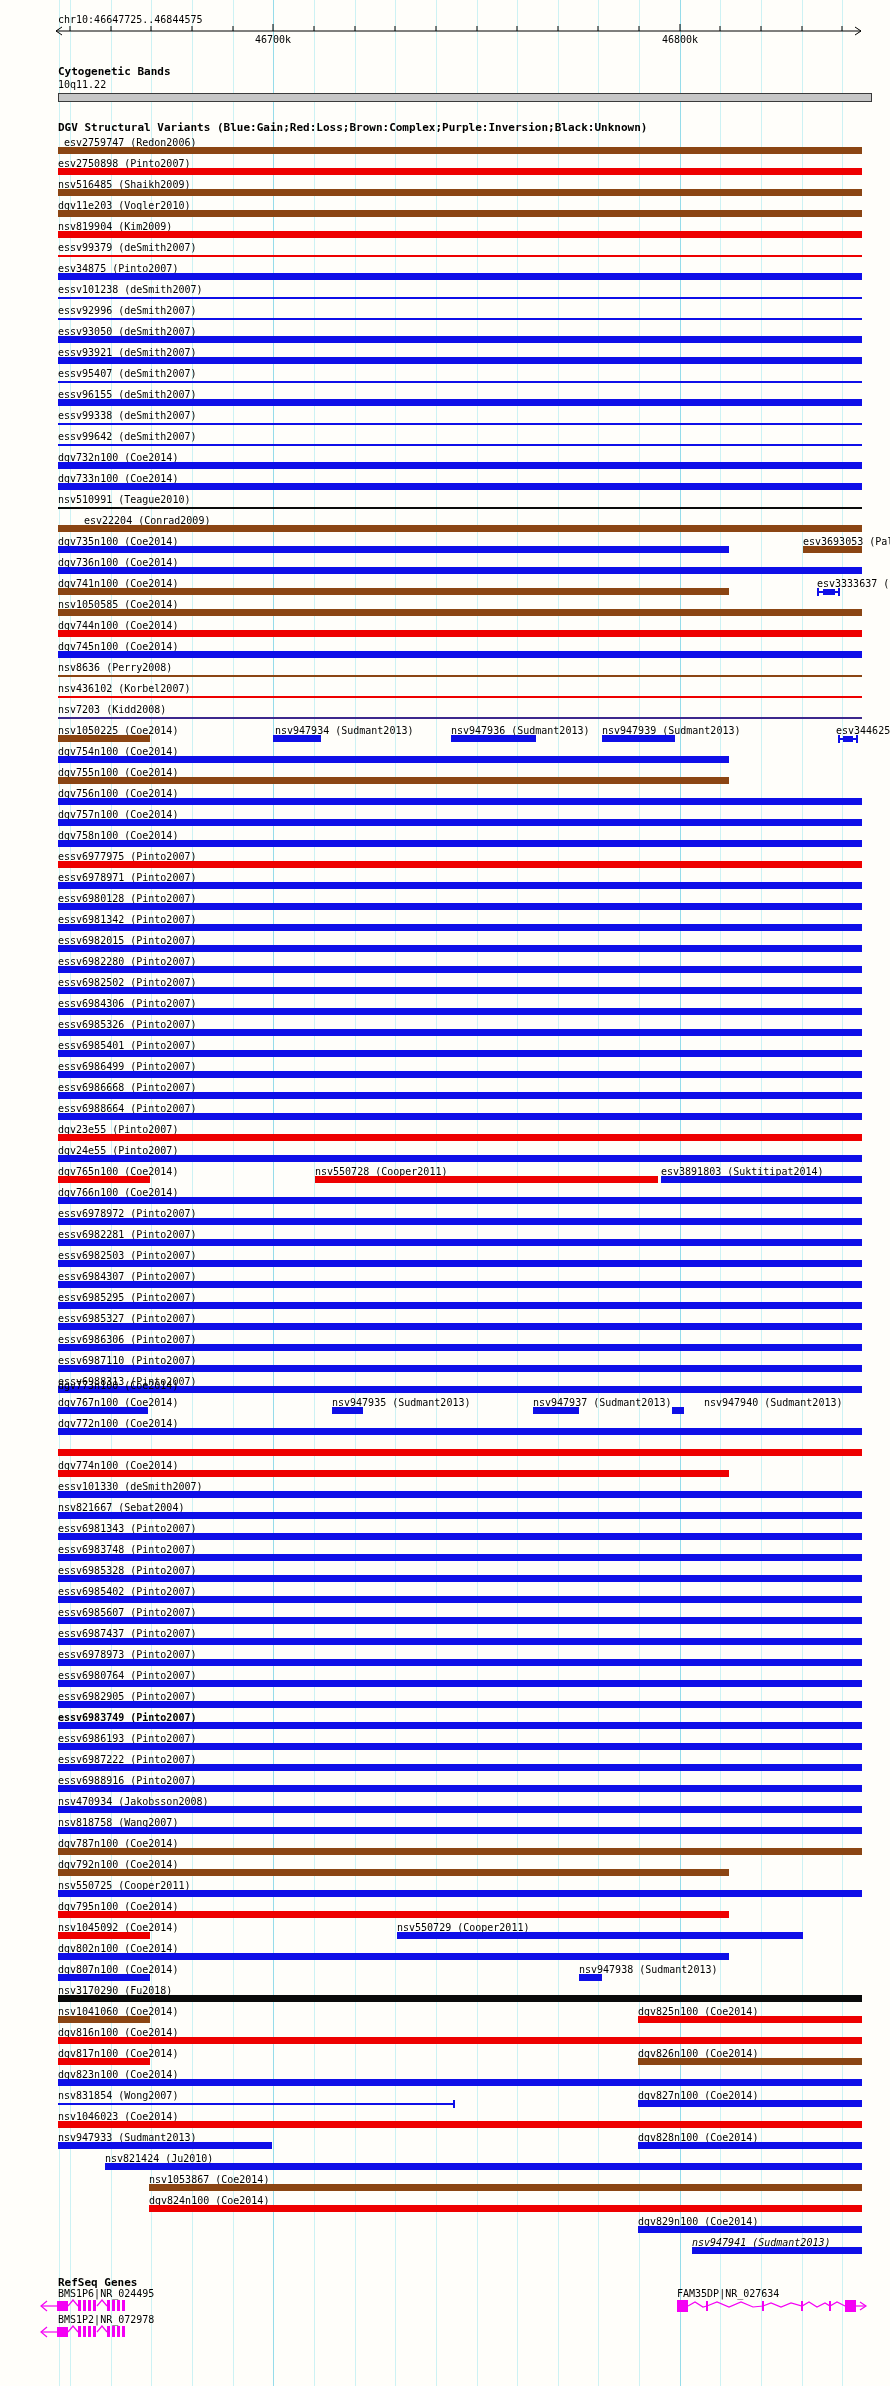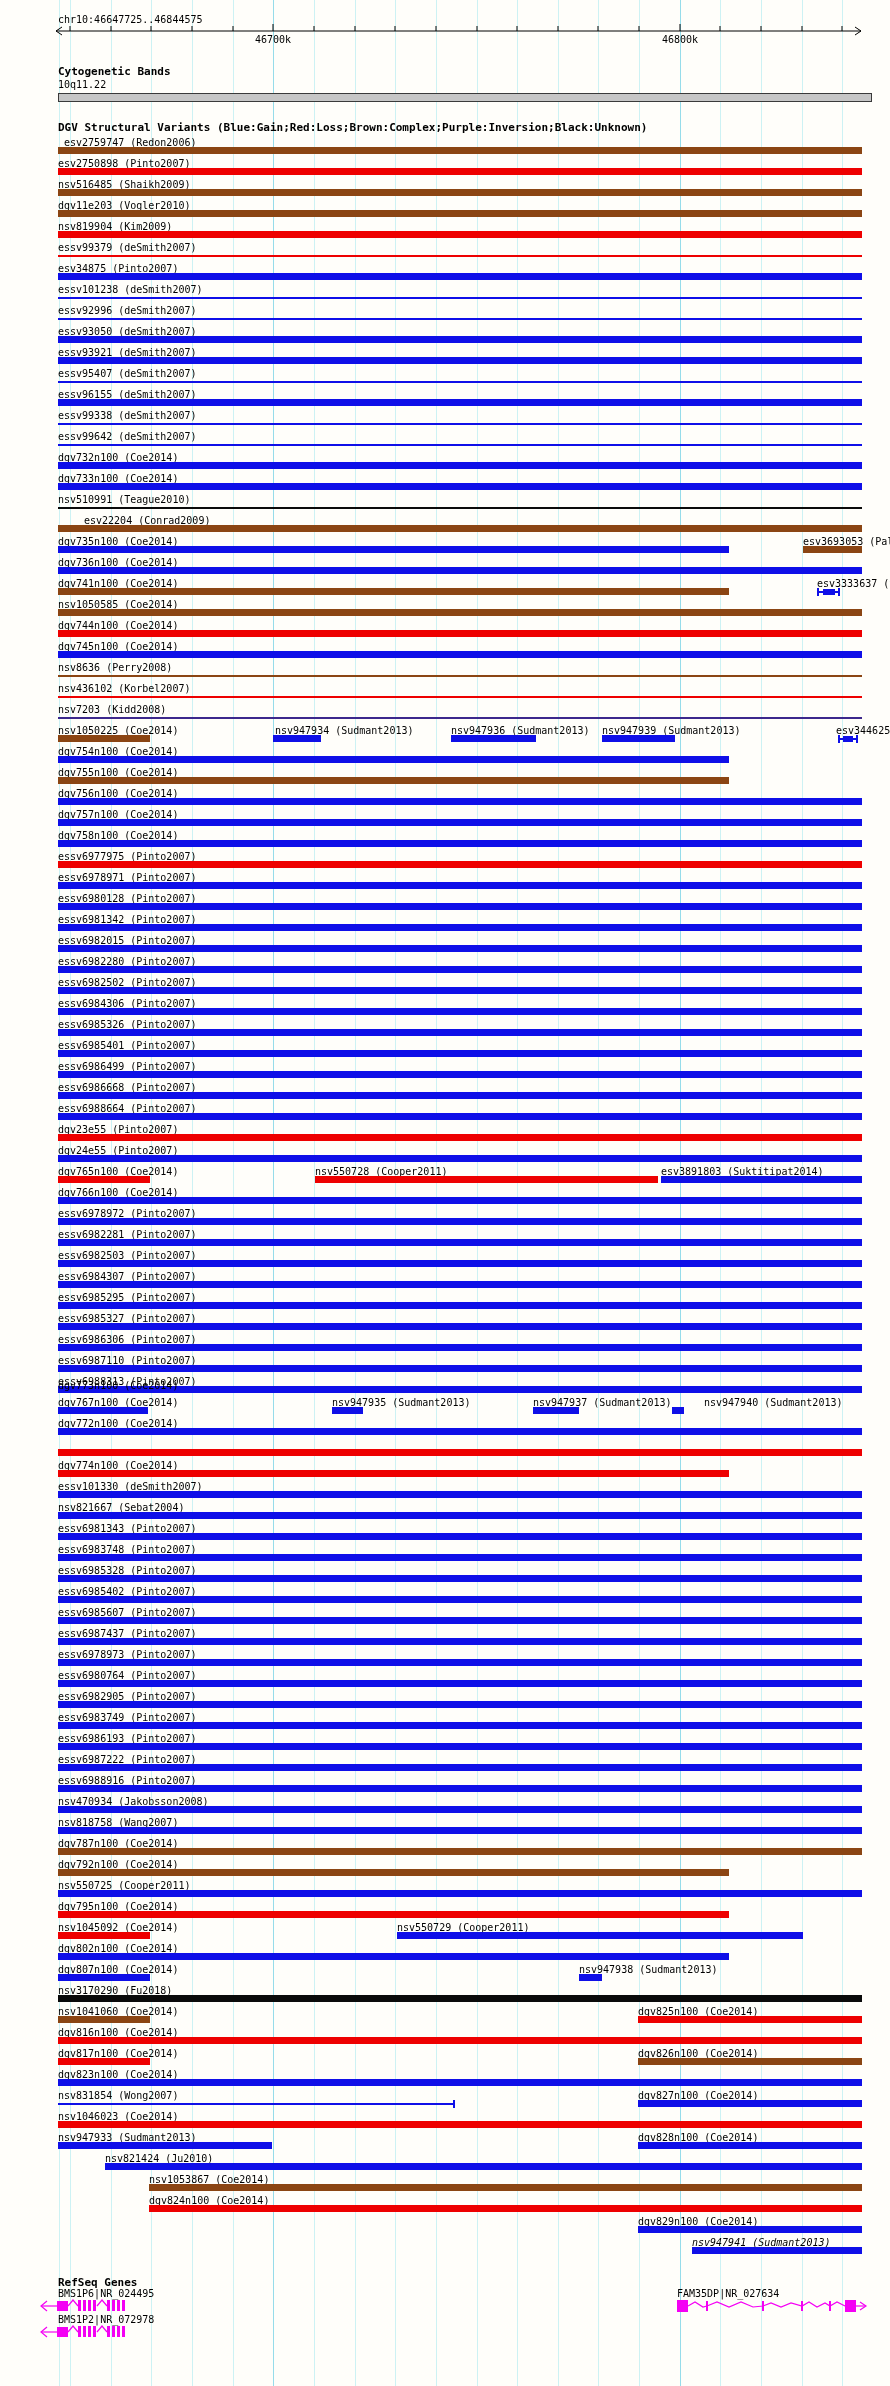--- a/index.html
+++ b/index.html
@@ -256,21 +256,21 @@
       <div class="lbl" style="left: 58px; top: 1608px;">essv6985607 (Pinto2007)</div>
       <div class="bar" style="left: 58px; top: 1617px; width: 804px; background: rgb(15, 15, 232);"></div>
       <div class="lbl" style="left: 58px; top: 1629px;">essv6987437 (Pinto2007)</div>
       <div class="bar" style="left: 58px; top: 1638px; width: 804px; background: rgb(15, 15, 232);"></div>
       <div class="lbl" style="left: 58px; top: 1650px;">essv6978973 (Pinto2007)</div>
       <div class="bar" style="left: 58px; top: 1659px; width: 804px; background: rgb(15, 15, 232);"></div>
       <div class="lbl" style="left: 58px; top: 1671px;">essv6980764 (Pinto2007)</div>
       <div class="bar" style="left: 58px; top: 1680px; width: 804px; background: rgb(15, 15, 232);"></div>
       <div class="lbl" style="left: 58px; top: 1692px;">essv6982905 (Pinto2007)</div>
       <div class="bar" style="left: 58px; top: 1701px; width: 804px; background: rgb(15, 15, 232);"></div>
-      <div class="lbl" style="left: 58px; top: 1713px;">essv6983749 (Pinto2007)</div>
+      <div class="lbl" style="left: 58px; top: 1713px; font-weight: bold;">essv6983749 (Pinto2007)</div>
       <div class="bar" style="left: 58px; top: 1722px; width: 804px; background: rgb(15, 15, 232);"></div>
       <div class="lbl" style="left: 58px; top: 1734px;">essv6986193 (Pinto2007)</div>
       <div class="bar" style="left: 58px; top: 1743px; width: 804px; background: rgb(15, 15, 232);"></div>
       <div class="lbl" style="left: 58px; top: 1755px;">essv6987222 (Pinto2007)</div>
       <div class="bar" style="left: 58px; top: 1764px; width: 804px; background: rgb(15, 15, 232);"></div>
       <div class="lbl" style="left: 58px; top: 1776px;">essv6988916 (Pinto2007)</div>
       <div class="bar" style="left: 58px; top: 1785px; width: 804px; background: rgb(15, 15, 232);"></div>
       <div class="lbl" style="left: 58px; top: 1797px;">nsv470934 (Jakobsson2008)</div>
       <div class="bar" style="left: 58px; top: 1806px; width: 804px; background: rgb(15, 15, 232);"></div>
       <div class="lbl" style="left: 58px; top: 1818px;">nsv818758 (Wang2007)</div>

